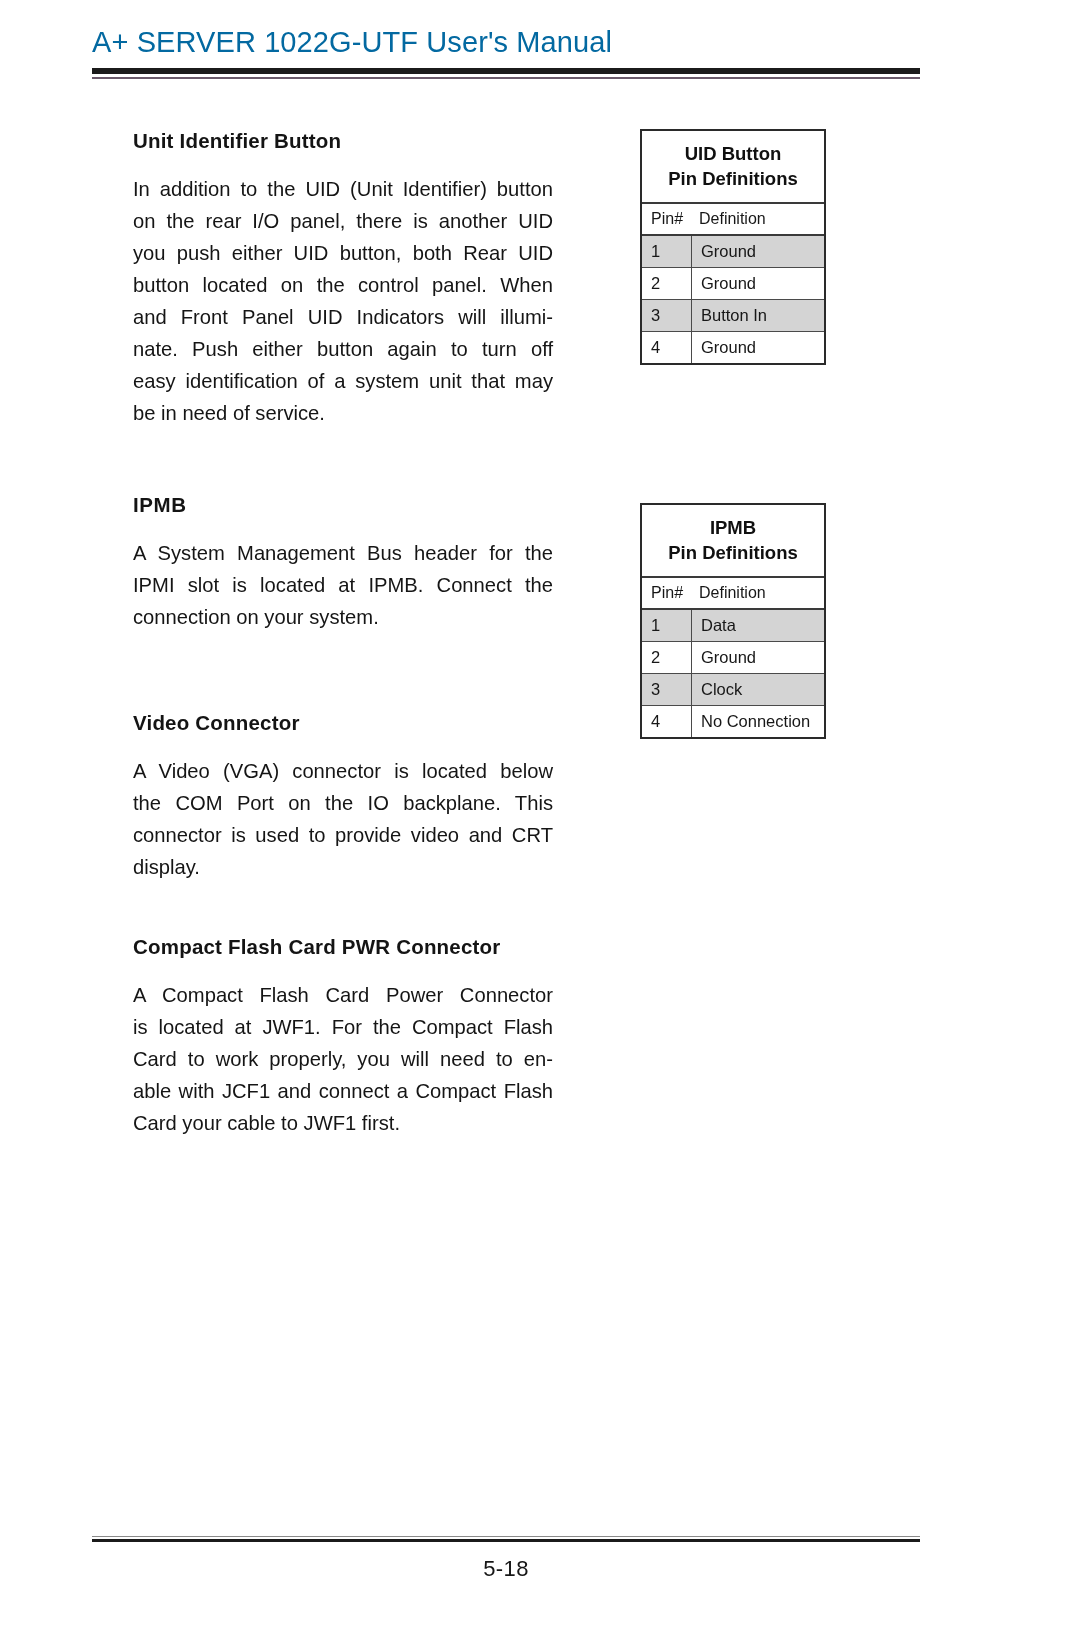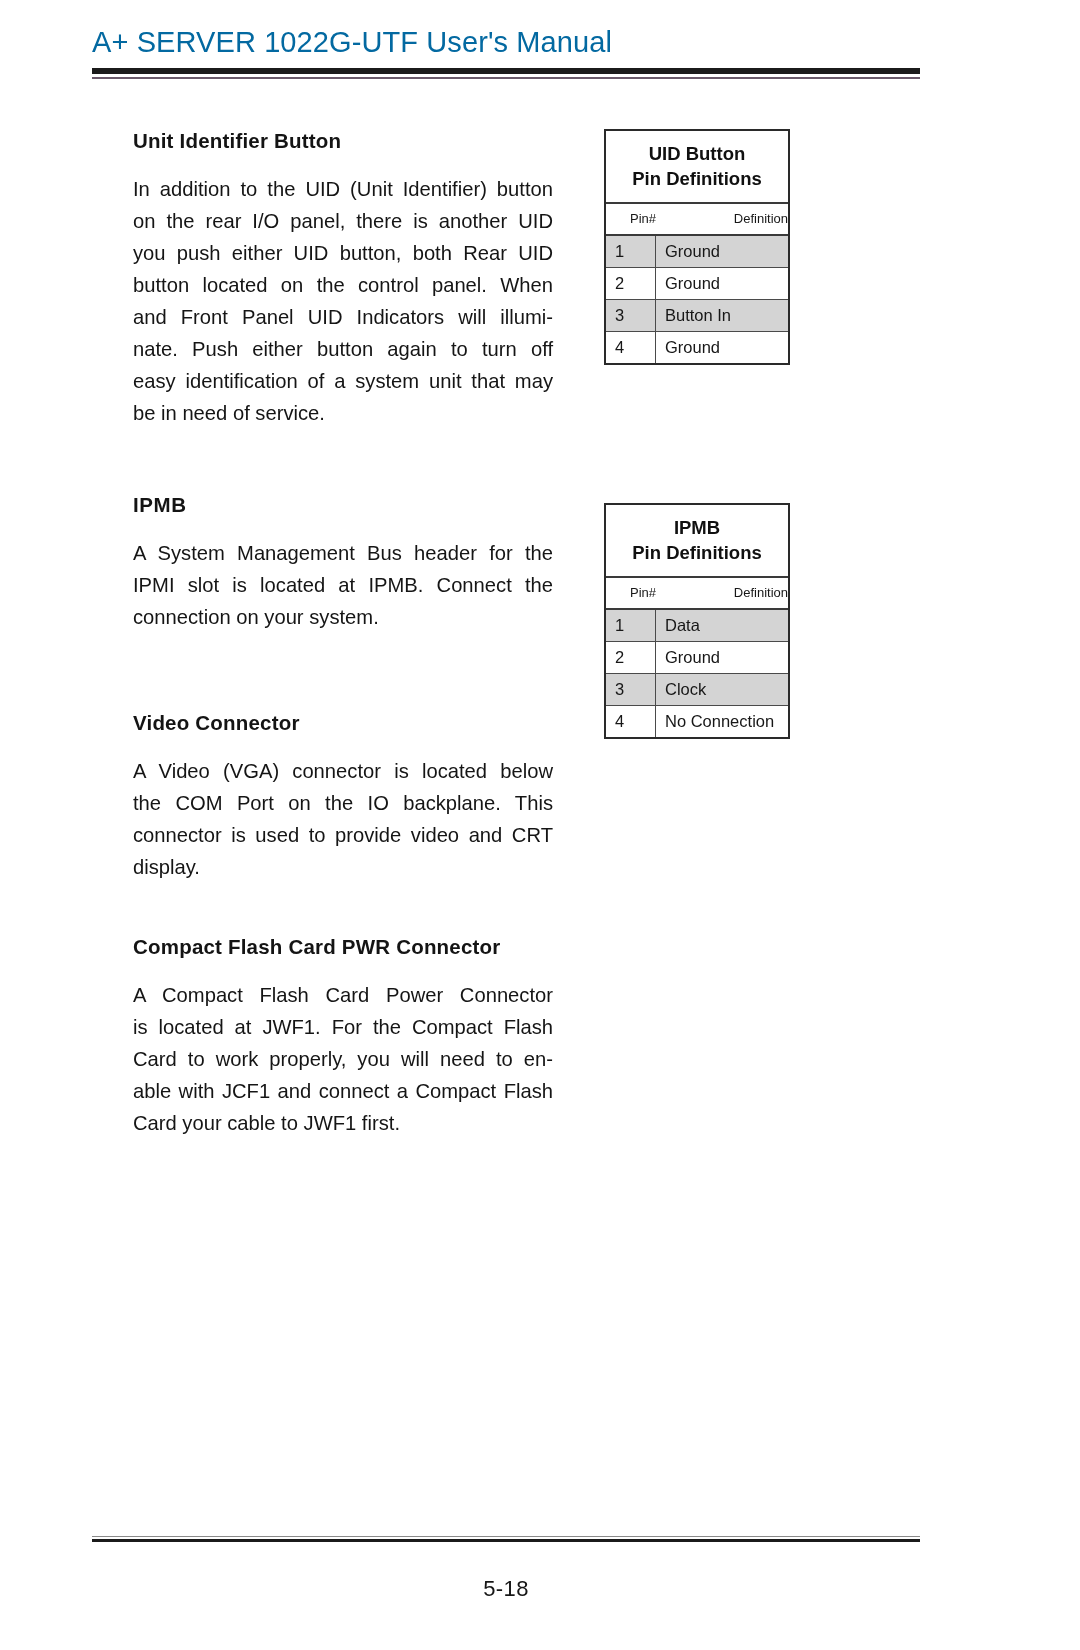--- a/index.html
+++ b/index.html
@@ -50,21 +50,21 @@
     margin-top: 24px;
   }
   .col-left {
     position: absolute;
     left: 133px;
     top: 105px;
     width: 420px;
   }
   .col-right {
     position: absolute;
-    left: 604px;
+    left: 640px;
     top: 105px;
     width: 190px;
   }
 
   
   .section { margin: 0; }
   .sec-heading {
     font-size: 20.5px;
     font-weight: bold;
     color: #141414;
@@ -107,25 +107,24 @@
     font-weight: bold;
     font-size: 18.5px;
     line-height: 25px;
     padding: 10px 4px 11px 4px;
     color: #101010;
     border-bottom: 2.2px solid #3a3a3a;
   }
   .pin-table .tbl-title .t2 { display: block; }
   .pin-table .sub-head {
     display: flex;
-    font-size: 13px;
+    font-size: 16px;
     color: #171717;
     border-bottom: 2.2px solid #3a3a3a;
     line-height: 30px;
-    text-align: right;
   }
   .pin-table .sub-head .c1 {
     width: 50px;
     padding-left: 9px;
     box-sizing: border-box;
   }
   .pin-table .sub-head .c2 {
     flex: 1;
     padding-left: 7px;
     box-sizing: border-box;
@@ -163,21 +162,21 @@
   .page-footer .f-hair {
     height: 1.4px;
     background: #8a8a8a;
   }
   .page-footer .f-thick {
     margin-top: 2px;
     height: 3px;
     background: #1b1b1b;
   }
   .page-footer .pageno {
-    margin-top: 34px;
+    margin-top: 14px;
     text-align: center;
     font-size: 22px;
     color: #161616;
     letter-spacing: 0.4px;
   }
 </style>
 </head>
 <body>
 
 <div class="page-header">

